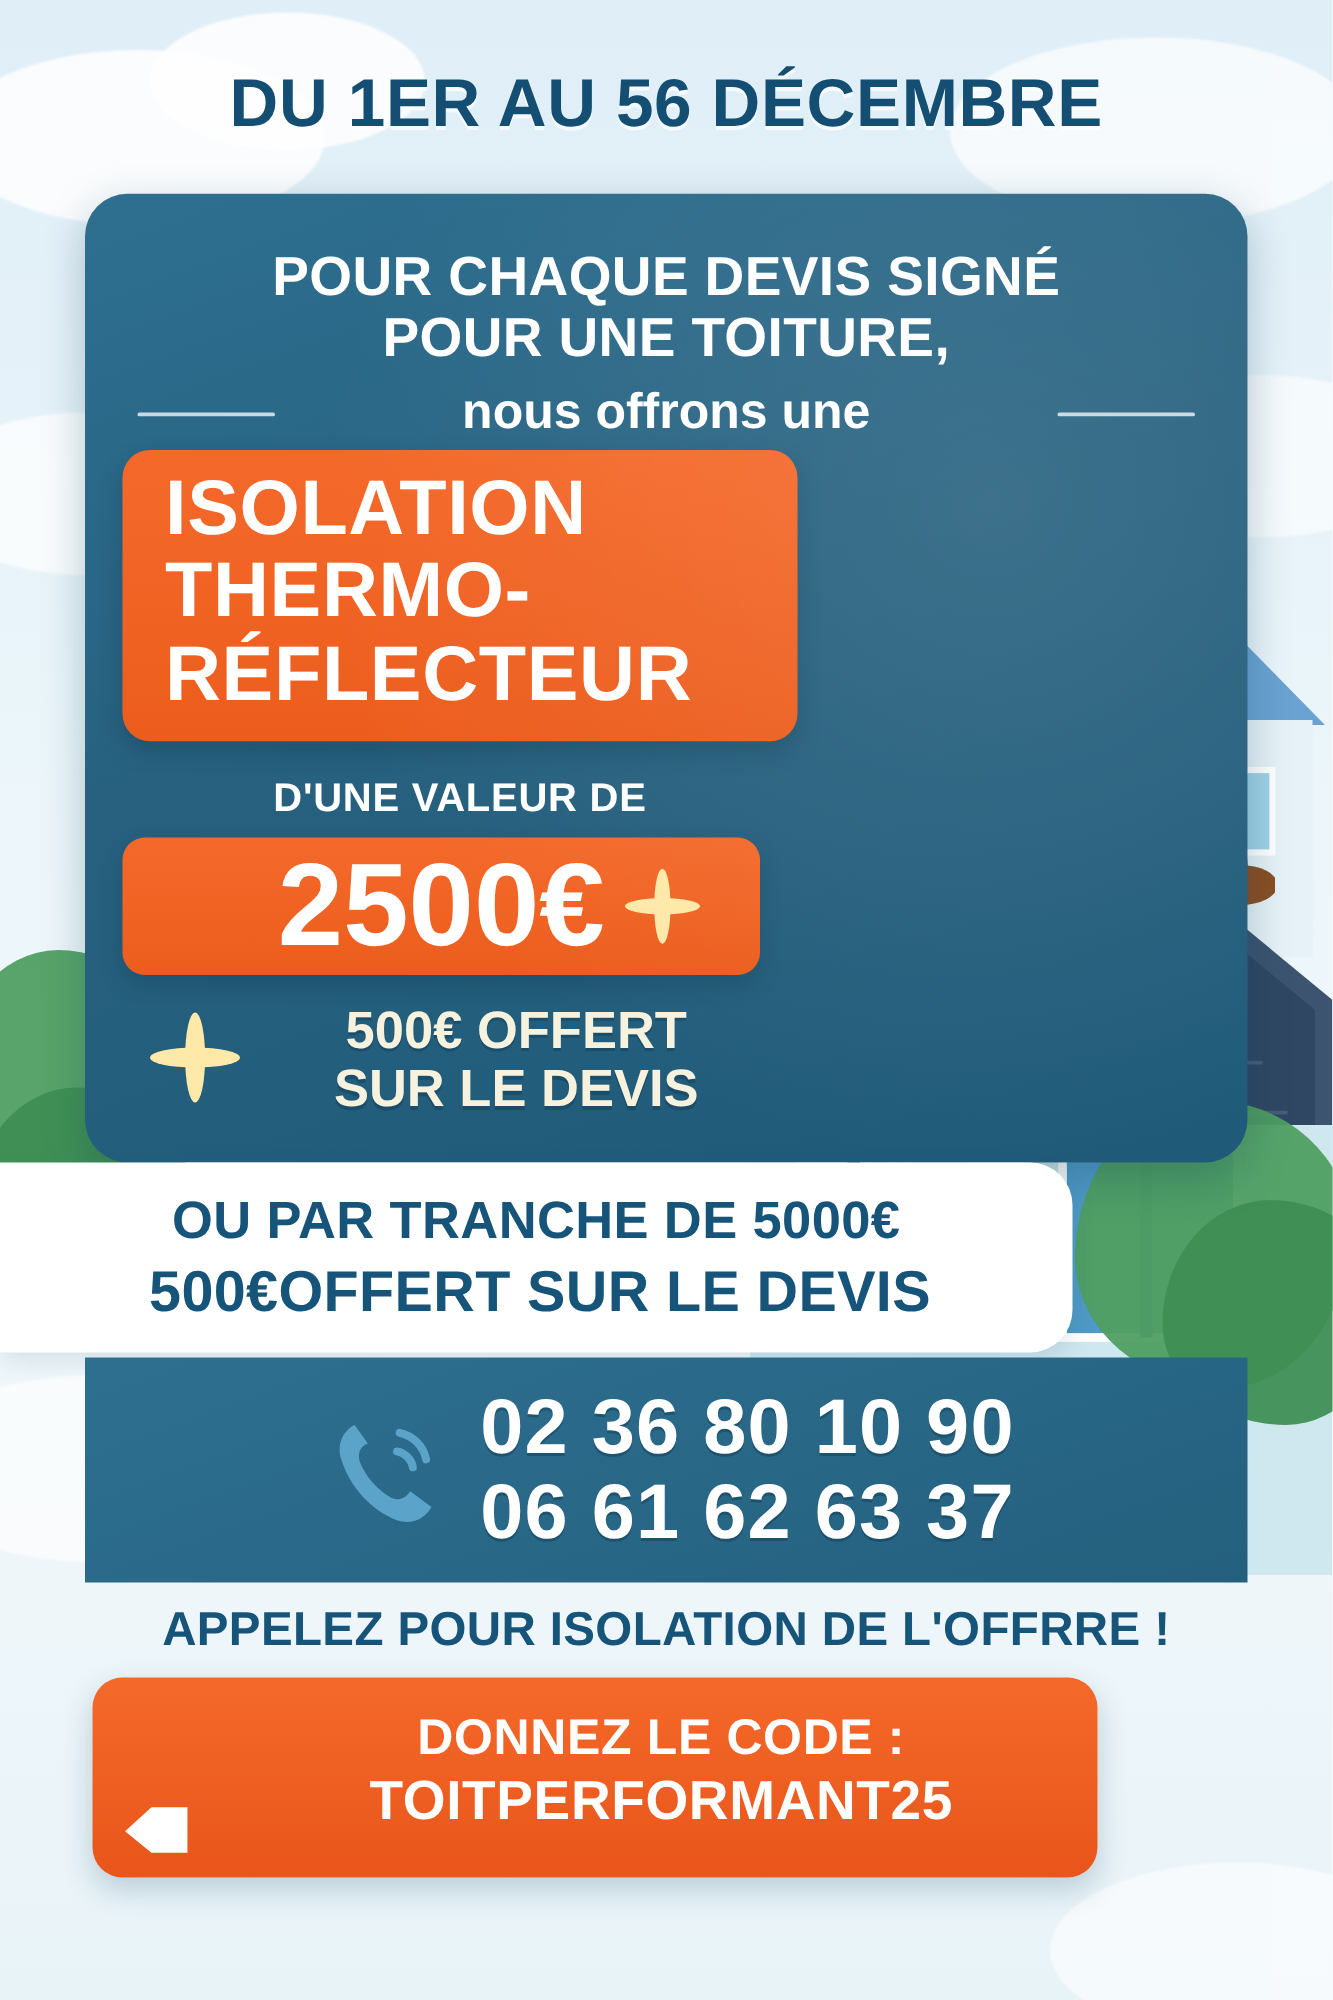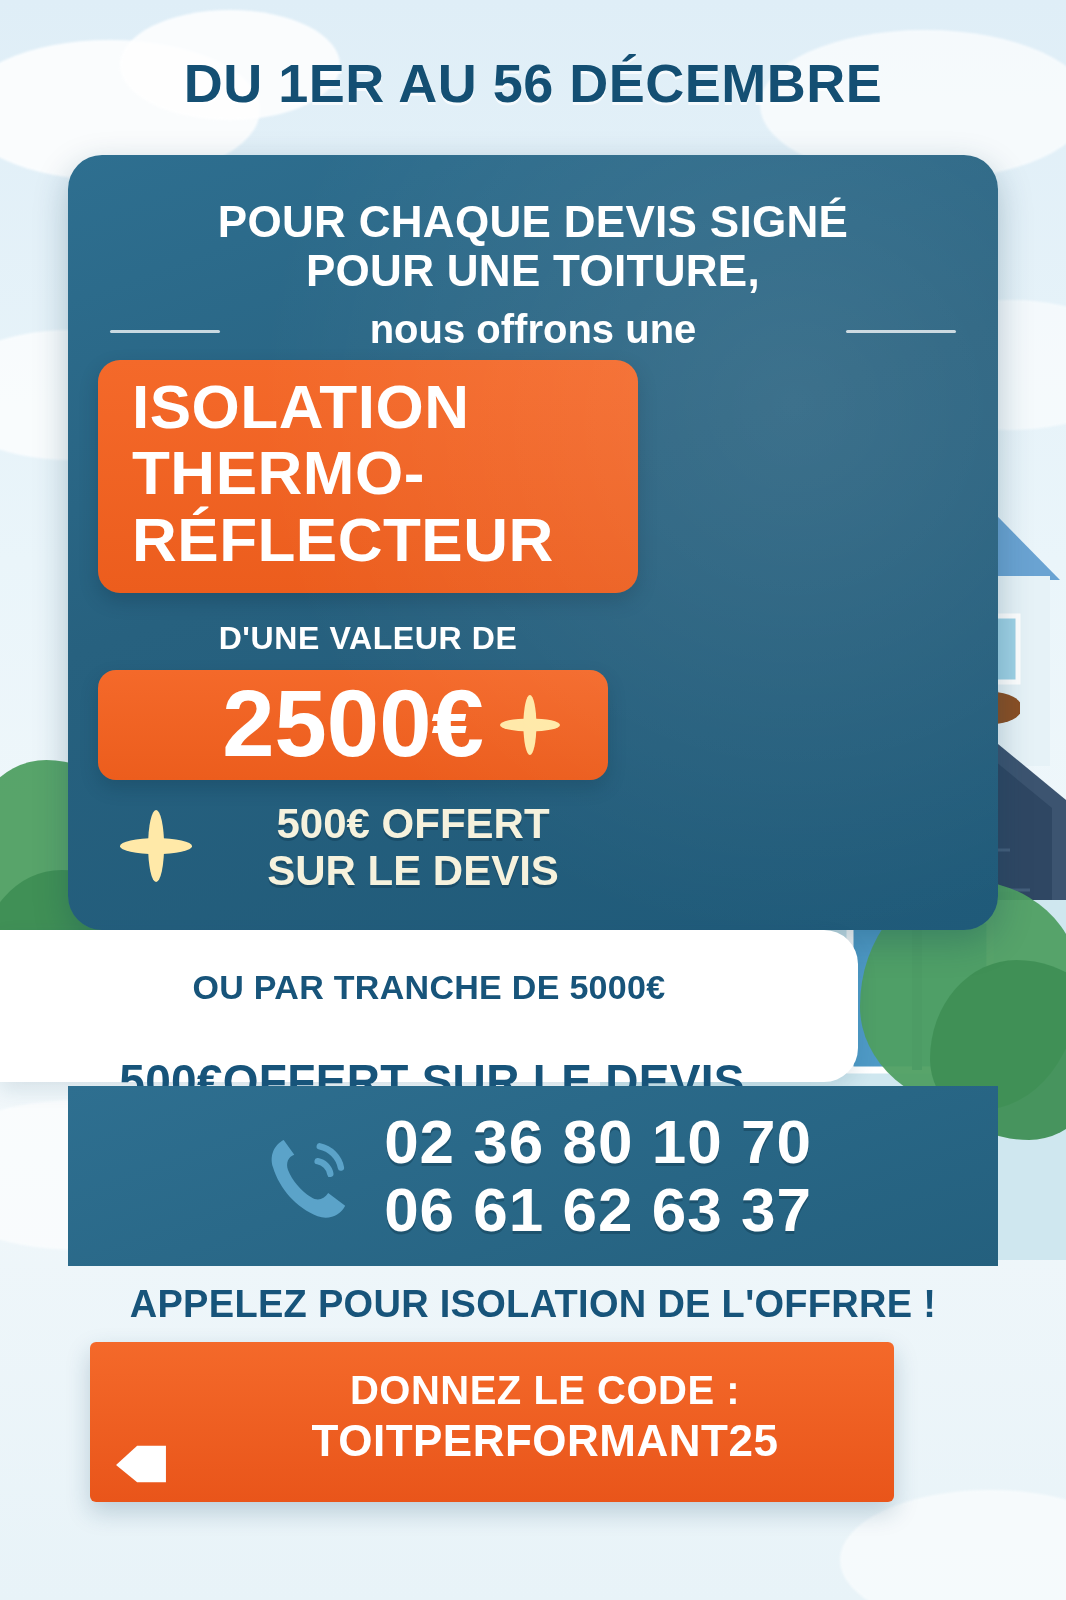--- a/index.html
+++ b/index.html
@@ -147,29 +147,27 @@
   .tranche {
     position: absolute;
     top: 930px; left: 0; width: 858px; height: 152px;
     background: #ffffff;
     border-top-right-radius: 34px;
     border-bottom-right-radius: 34px;
     box-shadow: 0 8px 20px rgba(20,70,100,.12);
   }
   .tranche .l1 {
     position: absolute; top: 22px; left: 0; width: 858px;
-    text-align: center; font-size: 34px; font-weight: 800; color: #17547a;
+    text-align: center; font-size: 42px; font-weight: 800; color: #17547a;
     letter-spacing: .3px;
-    margin-top: 16px;
   }
   .tranche .l2 {
     position: absolute; top: 76px; left: 0; width: 864px;
     text-align: center; font-size: 46px; font-weight: 800; color: #17547a;
     letter-spacing: .3px;
-    margin-top: 48px;
   }
 
   
   .phoneband {
     position: absolute;
     top: 1086px; left: 68px; width: 930px; height: 180px;
     background: linear-gradient(160deg, #2e6f90 0%, #24607e 100%);
     display: flex; align-items: center; justify-content: center; gap: 24px;
   }
   .phone-icon { width: 106px; height: 106px; flex: none; }
@@ -182,23 +180,23 @@
 
   
   .cta-text {
     position: absolute; top: 1283px; left: 0; width: 1066px;
     text-align: center; font-size: 38px; font-weight: 800; color: #17547a;
     letter-spacing: .3px;
   }
 
   .code-box {
     position: absolute;
-    top: 1342px; left: 90px; width: 804px; height: 160px;
+    top: 1342px; left: 74px; width: 804px; height: 160px;
     background: linear-gradient(180deg, #f4692a 0%, #e9551a 100%);
-    border-radius: 6px;
+    border-radius: 24px;
     box-shadow: 0 10px 24px rgba(20,70,100,.22);
     overflow: hidden;
   }
   .code-box .l1 {
     position: absolute; top: 26px; left: 0; width: 910px;
     text-align: center; font-size: 40px; font-weight: 800; color: #ffffff;
     letter-spacing: .5px;
   }
   .code-box .l2 {
     position: absolute; top: 74px; left: 0; width: 910px;
@@ -330,21 +328,21 @@
   <div class="l2">500€OFFERT SUR LE DEVIS</div>
 </div>
 
 <div class="phoneband">
   <svg class="phone-icon" viewBox="0 0 100 100">
     <path d="M28 16 C20 20 14 30 18 42 C24 62 40 80 60 88 C72 92 82 86 86 78 L70 66 C66 72 60 74 54 70 C44 64 36 54 32 44 C30 38 32 32 38 30 Z" fill="#5ba3c9"></path>
     <path d="M62 22 C72 24 80 32 82 42" stroke="#5ba3c9" stroke-width="6" fill="none" stroke-linecap="round"></path>
     <path d="M60 36 C66 37 71 42 72 48" stroke="#5ba3c9" stroke-width="6" fill="none" stroke-linecap="round"></path>
   </svg>
   <div class="phone-numbers">
-    <div>02 36 80 10 70</div>
+    <div>02 36 80 10 90</div>
     <div>06 61 62 63 37</div>
   </div>
 </div>
 
 <div class="cta-text">APPELEZ POUR ISOLATION DE L'OFFRRE !</div>
 
 <div class="code-box">
   <div class="l1">DONNEZ LE CODE :</div>
   <div class="l2">TOITPERFORMANT25</div>
   <svg class="tag-icon" viewBox="0 0 60 50">

